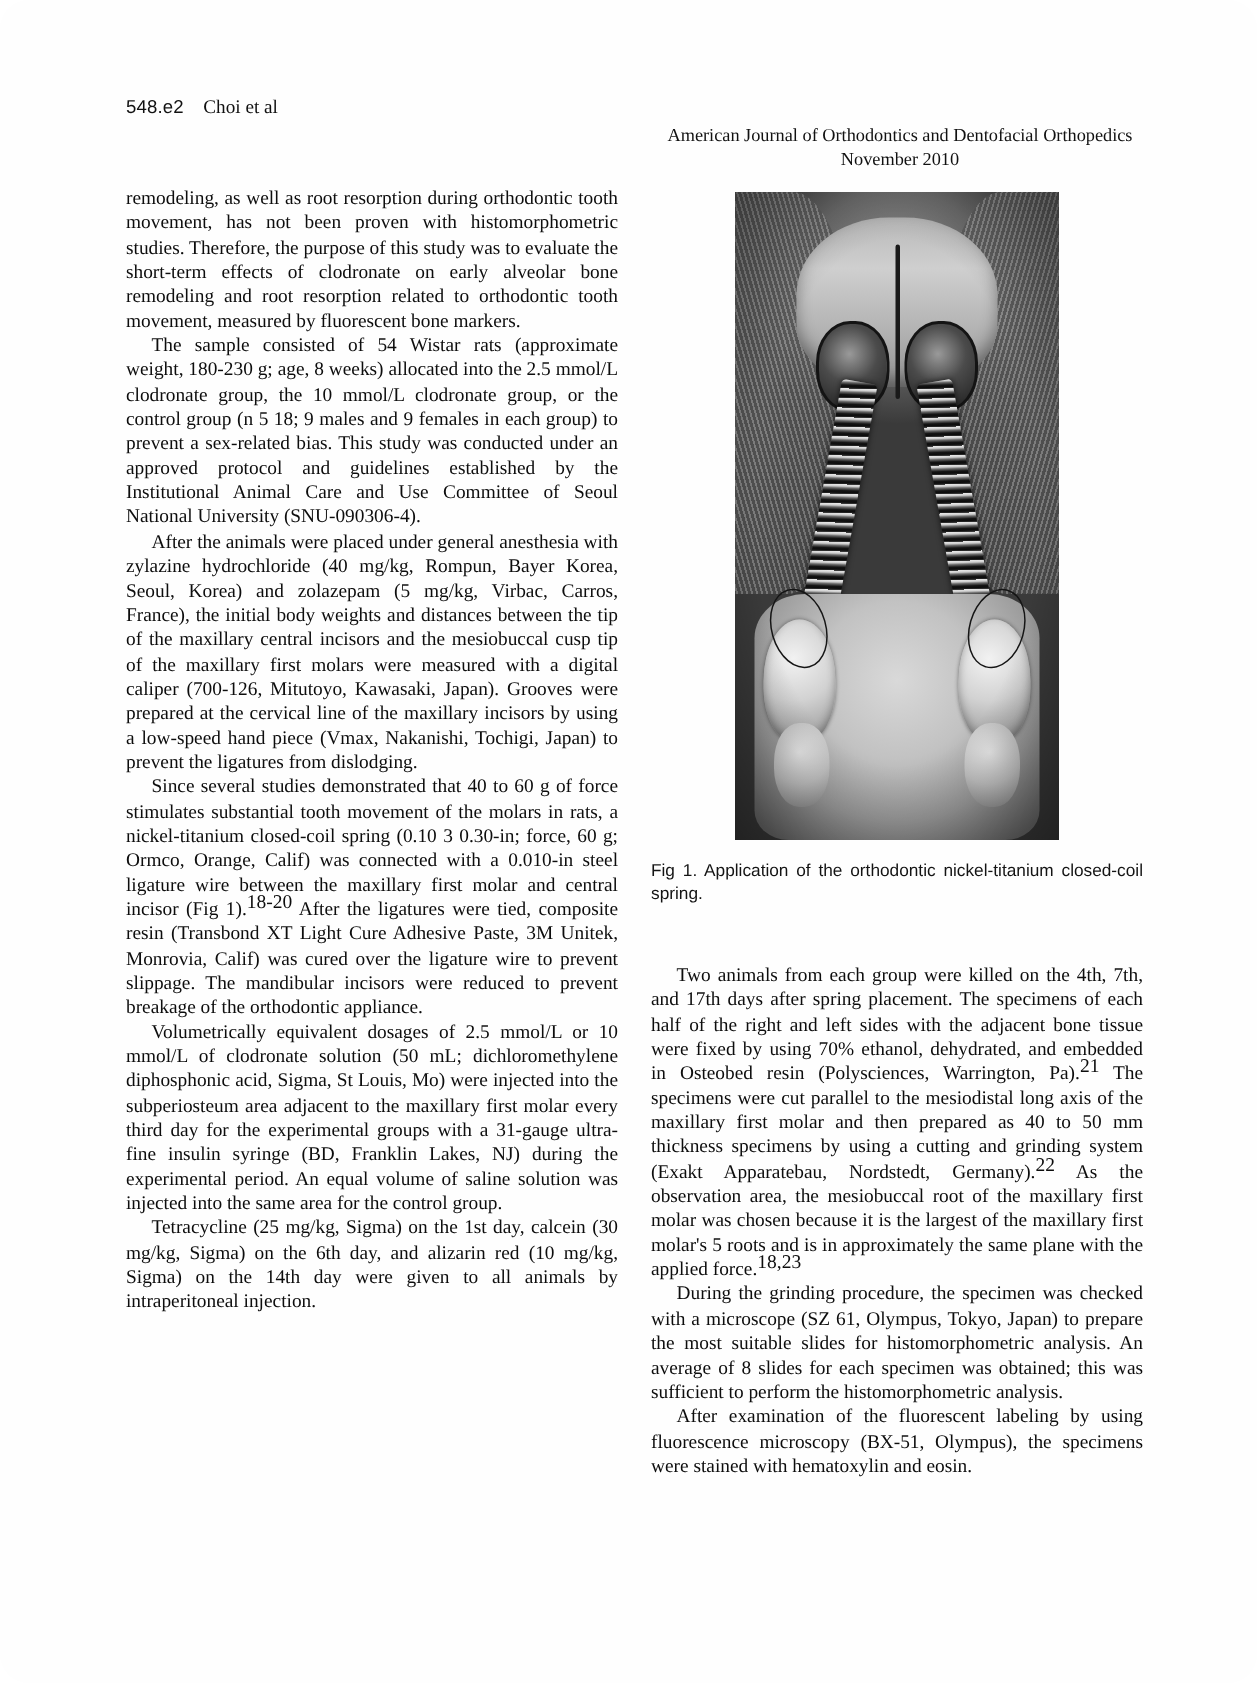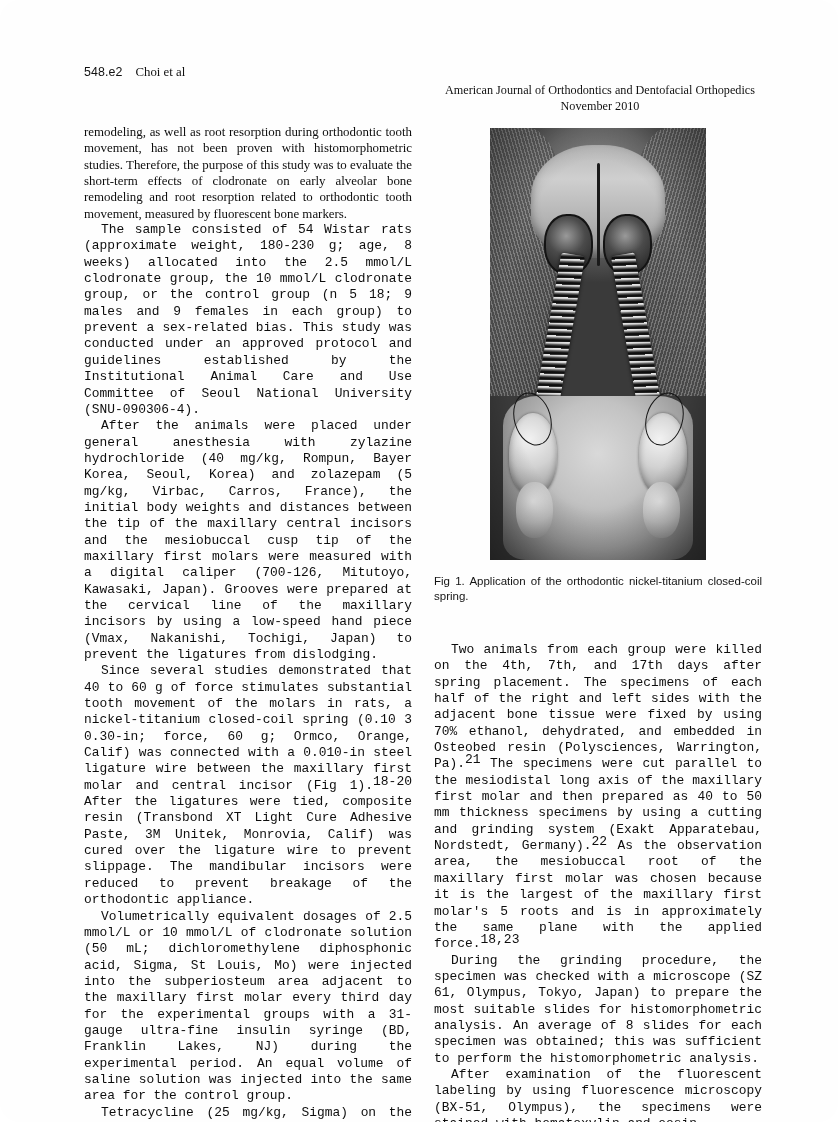--- a/index.html
+++ b/index.html
@@ -73,21 +73,21 @@
     text-justify: inter-word;
     hyphens: none;
   }
   .col-left  { left: 84px; }
   .col-right { left: 434px; }
 
   .col p {
     margin: 0;
     text-align: justify;
   }
-  .col p.indent { text-indent: 17px; font-family: Liberation Mono, monospace; }
+  .col p.indent { text-indent: 17px; }
 
   .section-head {
     font-family: "Liberation Sans", sans-serif;
     font-size: 11.6px;
     letter-spacing: 0.25px;
     color: #1a1a1a;
     margin: 16.5px 0 1.5px 0;
     text-align: left;
   }
 
@@ -259,21 +259,21 @@
 
 
     <p class="indent">The sample consisted of 54 Wistar rats (approximate weight, 180-230 g; age, 8 weeks) allocated into the 2.5 mmol/L clodronate group, the 10 mmol/L clodronate group, or the control group (n 5 18; 9 males and 9 females in each group) to prevent a sex-related bias. This study was conducted under an approved protocol and guidelines established by the Institutional Animal Care and Use Committee of Seoul National University (SNU-090306-4).</p>
 
     <p class="indent">After the animals were placed under general anesthesia with zylazine hydrochloride (40 mg/kg, Rompun, Bayer Korea, Seoul, Korea) and zolazepam (5 mg/kg, Virbac, Carros, France), the initial body weights and distances between the tip of the maxillary central incisors and the mesiobuccal cusp tip of the maxillary first molars were measured with a digital caliper (700-126, Mitutoyo, Kawasaki, Japan). Grooves were prepared at the cervical line of the maxillary incisors by using a low-speed hand piece (Vmax, Nakanishi, Tochigi, Japan) to prevent the ligatures from dislodging.</p>
 
     <p class="indent"><span>Since several studies demonstrated that 40 to 60 g of force stimulates substantial tooth movement of the molars in rats, a nickel-titanium closed-coil spring (0.10 3 0.30-in; force, 60 g; Ormco, Orange, Calif) was connected with a 0.010-in steel ligature wire between the maxillary first molar and central incisor (Fig 1).</span><sup>18-20</sup><span> After the ligatures were tied, composite resin (Transbond XT Light Cure Adhesive Paste, 3M Unitek, Monrovia, Calif) was cured over the ligature wire to prevent slippage. The mandibular incisors were reduced to prevent breakage of the orthodontic appliance.</span></p>
 
     <p class="indent">Volumetrically equivalent dosages of 2.5 mmol/L or 10 mmol/L of clodronate solution (50 mL; dichloromethylene diphosphonic acid, Sigma, St Louis, Mo) were injected into the subperiosteum area adjacent to the maxillary first molar every third day for the experimental groups with a 31-gauge ultra-fine insulin syringe (BD, Franklin Lakes, NJ) during the experimental period. An equal volume of saline solution was injected into the same area for the control group.</p>
 
-    <p class="indent">Tetracycline (25 mg/kg, Sigma) on the 1st day, calcein (20 mg/kg, Sigma) on the 6th day, and alizarin red (10 mg/kg, Sigma) on the 14th day were given to all animals by intraperitoneal injection.</p>
+    <p class="indent">Tetracycline (25 mg/kg, Sigma) on the 1st day, calcein (30 mg/kg, Sigma) on the 6th day, and alizarin red (10 mg/kg, Sigma) on the 14th day were given to all animals by intraperitoneal injection.</p>
   </div>
 
   <div class="figure-block">
     <div class="figure-img-wrap">
       <div class="ph-base"></div>
       <div class="ph-cheek-l"></div>
       <div class="ph-cheek-r"></div>
       <div class="ph-palate"></div>
       <div class="ph-incisor-gap"></div>
       <div class="ph-band-l"></div>

